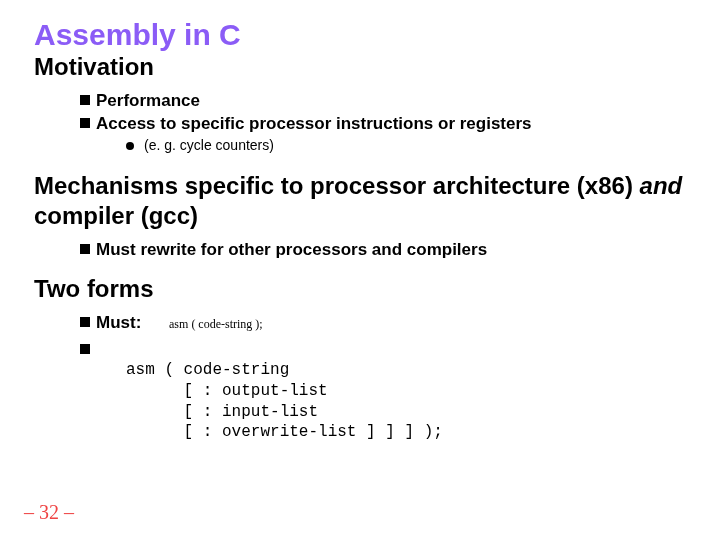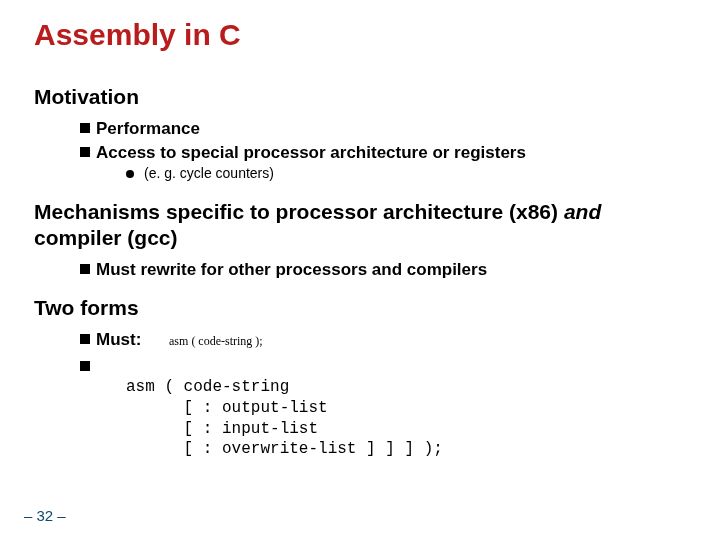--- a/index.html
+++ b/index.html
@@ -8,25 +8,24 @@
       height: 540px;
       background: #ffffff;
       font-family: Arial, Helvetica, sans-serif;
       color: #000;
       position: relative;
       padding: 18px 34px 0 34px;
     }
     .title {
       font-size: 30px;
       font-weight: bold;
-      color: #b91c1c;
-      margin-bottom: 32px;
+      color: #8b5cf6;
     }
     .section {
-      font-size: 21px;
+      font-size: 24px;
       font-weight: bold;
       color: #000;
       margin-bottom: 8px;
       line-height: 1.25;
     }
     .section .italic { font-style: italic; }
     .indent1 {
       padding-left: 46px;
     }
     .sq-item {
@@ -86,38 +85,39 @@
       font-size: 16px;
       white-space: pre;
       padding-left: 92px;
       margin-top: 6px;
       line-height: 1.3;
     }
     .footer {
       position: absolute;
       left: 24px;
       bottom: 16px;
-      font-size: 15px;
-      color: #0c4a6e;
+      font-size: 20px;
+      color: #ef4444;
+      font-family: Liberation Serif, serif;
     }
   </style>
 </head>
 <body>
 
 <div class="title">Assembly in C</div>
 
 <div class="section">Motivation</div>
 <div class="indent1">
   <div class="sq-item">
     <span class="sq-bullet"></span>
     <span class="sq-text">Performance</span>
   </div>
   <div class="sq-item">
     <span class="sq-bullet"></span>
-    <span class="sq-text">Access to special processor architecture or registers</span>
+    <span class="sq-text">Access to specific processor instructions or registers</span>
   </div>
 </div>
 <div class="indent2">
   <div class="dot-item">
     <span class="dot-bullet"></span>
     <span class="dot-text">(e. g. cycle counters)</span>
   </div>
 </div>
 
 <div class="section gap-before-section">

